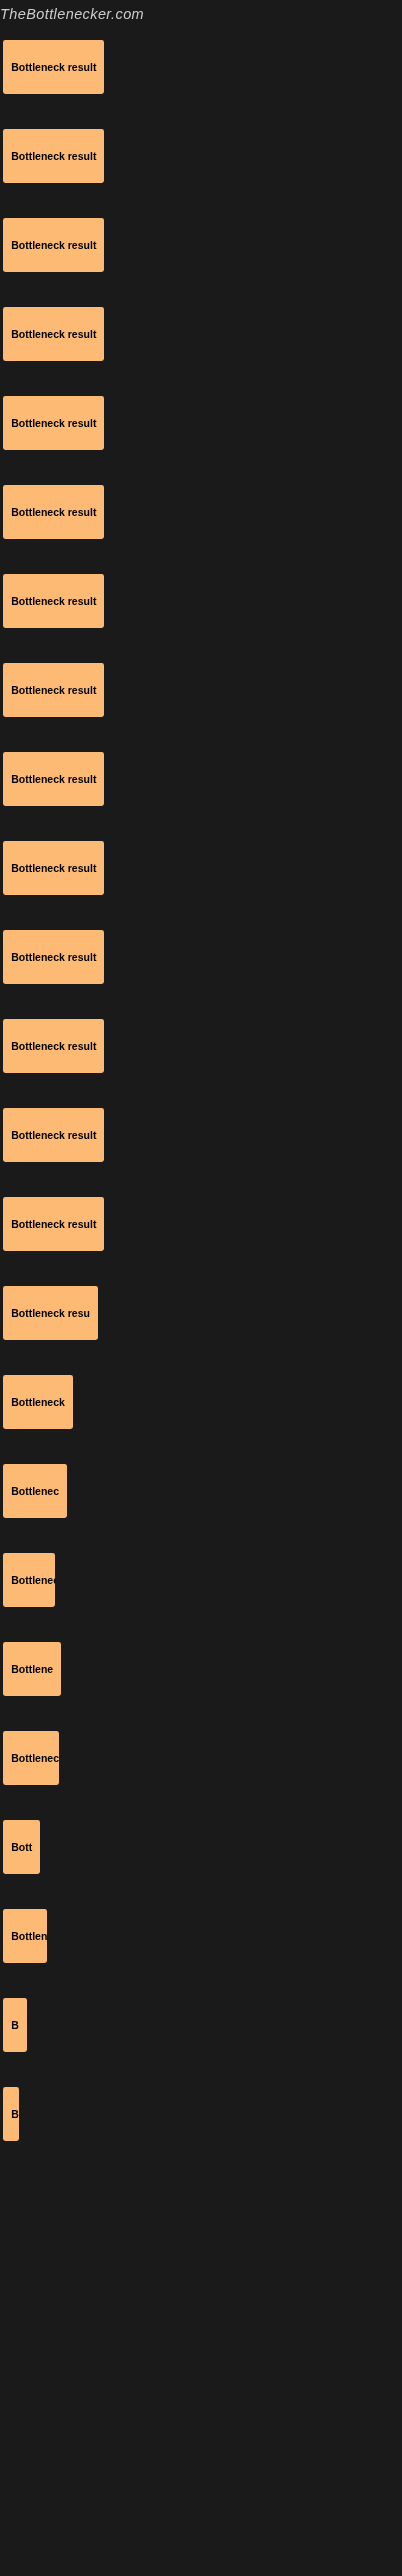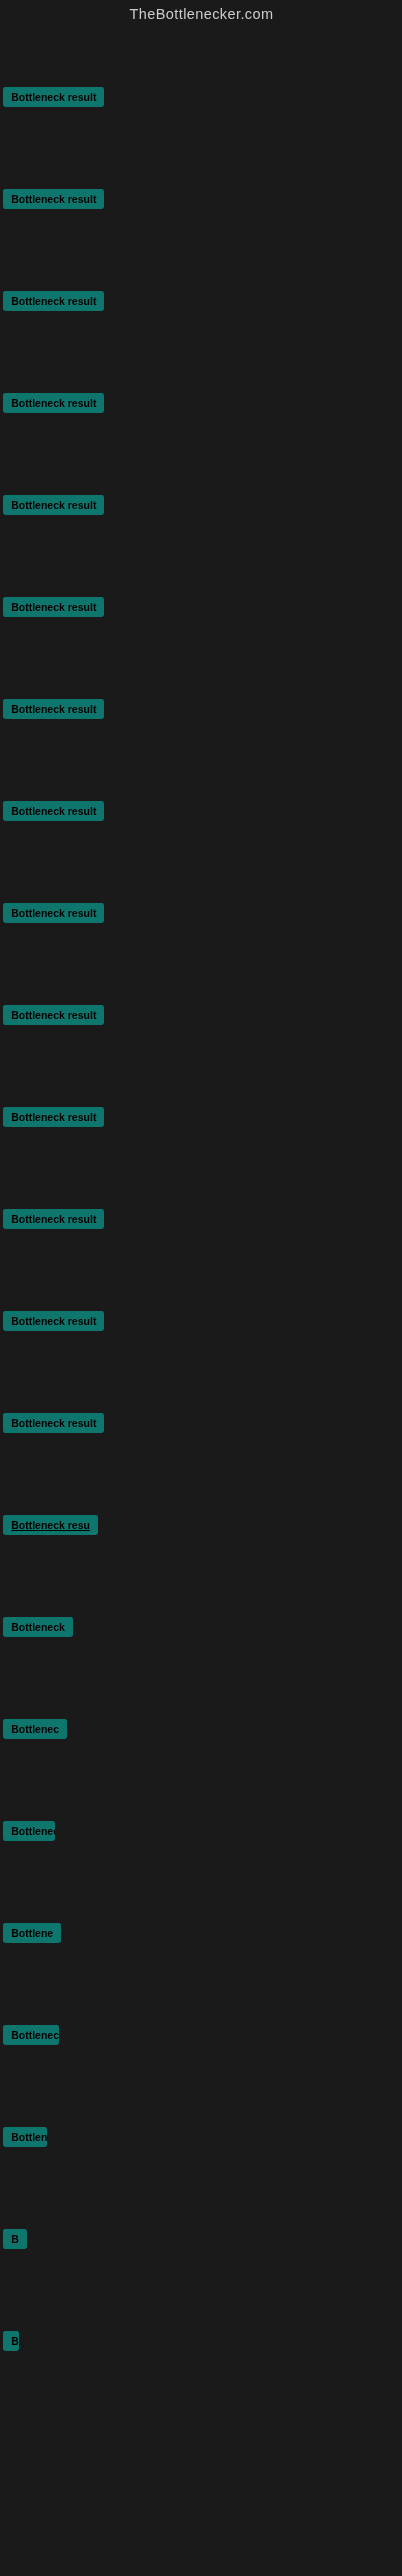--- a/index.html
+++ b/index.html
@@ -10,43 +10,43 @@
 
     body {
       background-color: #1a1a1a;
       width: 403px;
       min-height: 2576px;
       font-family: Arial, sans-serif;
       position: relative;
     }
 
     .site-title {
-      text-align: center;
+      text-align: left;
       color: #cccccc;
       font-size: 14.5px;
       padding: 6.4px 0 9.7px 0;
       letter-spacing: 0.4px;
+      font-style: italic;
     }
 
     .bottleneck-item {
       margin-bottom: 0;
       padding: 8px 0 24px 0;
     }
 
     .bottleneck-badge {
       display: inline-block;
-      background-color: #0f766e;
+      background-color: #fdba74;
       color: #000000;
       font-size: 10.5px;
       font-weight: bold;
-      padding: 4px 8px;
+      padding: 21px 8px;
       border-radius: 2.4px;
       white-space: nowrap;
       overflow: hidden;
-      margin-top: 47px;
     }
 
     .items-container {
       padding-left: 3.2px;
     }
 
     
     .item-0  .bottleneck-badge { max-width: 117px; }
     .item-1  .bottleneck-badge { max-width: 117px; }
     .item-2  .bottleneck-badge { max-width: 117px; }
@@ -54,21 +54,21 @@
     .item-4  .bottleneck-badge { max-width: 117px; }
     .item-5  .bottleneck-badge { max-width: 117px; }
     .item-6  .bottleneck-badge { max-width: 117px; }
     .item-7  .bottleneck-badge { max-width: 117px; }
     .item-8  .bottleneck-badge { max-width: 117px; }
     .item-9  .bottleneck-badge { max-width: 117px; }
     .item-10 .bottleneck-badge { max-width: 117px; }
     .item-11 .bottleneck-badge { max-width: 117px; }
     .item-12 .bottleneck-badge { max-width: 117px; }
     .item-13 .bottleneck-badge { max-width: 117px; }
-    .item-14 .bottleneck-badge { max-width: 105px; text-decoration: underline; }
+    .item-14 .bottleneck-badge { max-width: 105px; }
     .item-15 .bottleneck-badge { max-width: 89px; }
     .item-16 .bottleneck-badge { max-width: 85px; }
     .item-17 .bottleneck-badge { max-width:  76px; }
     .item-18 .bottleneck-badge { max-width:  68px; }
     .item-19 .bottleneck-badge { max-width:  52px; }
     .item-20 .bottleneck-badge { max-width:  64px; }
     .item-21 .bottleneck-badge { max-width:  56px; }
     .item-22 .bottleneck-badge { max-width:  66px; }
     .item-23 .bottleneck-badge { max-width:  44px; }
     .item-24 .bottleneck-badge { max-width:  60px; }
@@ -96,17 +96,18 @@
     <div class="bottleneck-item item-10"><span class="bottleneck-badge">Bottleneck result</span></div>
     <div class="bottleneck-item item-11"><span class="bottleneck-badge">Bottleneck result</span></div>
     <div class="bottleneck-item item-12"><span class="bottleneck-badge">Bottleneck result</span></div>
     <div class="bottleneck-item item-13"><span class="bottleneck-badge">Bottleneck result</span></div>
     <div class="bottleneck-item item-14"><span class="bottleneck-badge">Bottleneck resu</span></div>
     <div class="bottleneck-item item-15"><span class="bottleneck-badge">Bottleneck</span></div>
     <div class="bottleneck-item item-17"><span class="bottleneck-badge">Bottlenec</span></div>
     <div class="bottleneck-item item-19"><span class="bottleneck-badge">Bottlenec</span></div>
     <div class="bottleneck-item item-20"><span class="bottleneck-badge">Bottlene</span></div>
     <div class="bottleneck-item item-21"><span class="bottleneck-badge">Bottleneck</span></div>
+    <div class="bottleneck-item item-22"><span class="bottleneck-badge">Bott</span></div>
     <div class="bottleneck-item item-23"><span class="bottleneck-badge">Bottlene</span></div>
     <div class="bottleneck-item item-24"><span class="bottleneck-badge">B</span></div>
     <div class="bottleneck-item item-25"><span class="bottleneck-badge">B</span></div>
   </div>
 
 
 </body></html>

